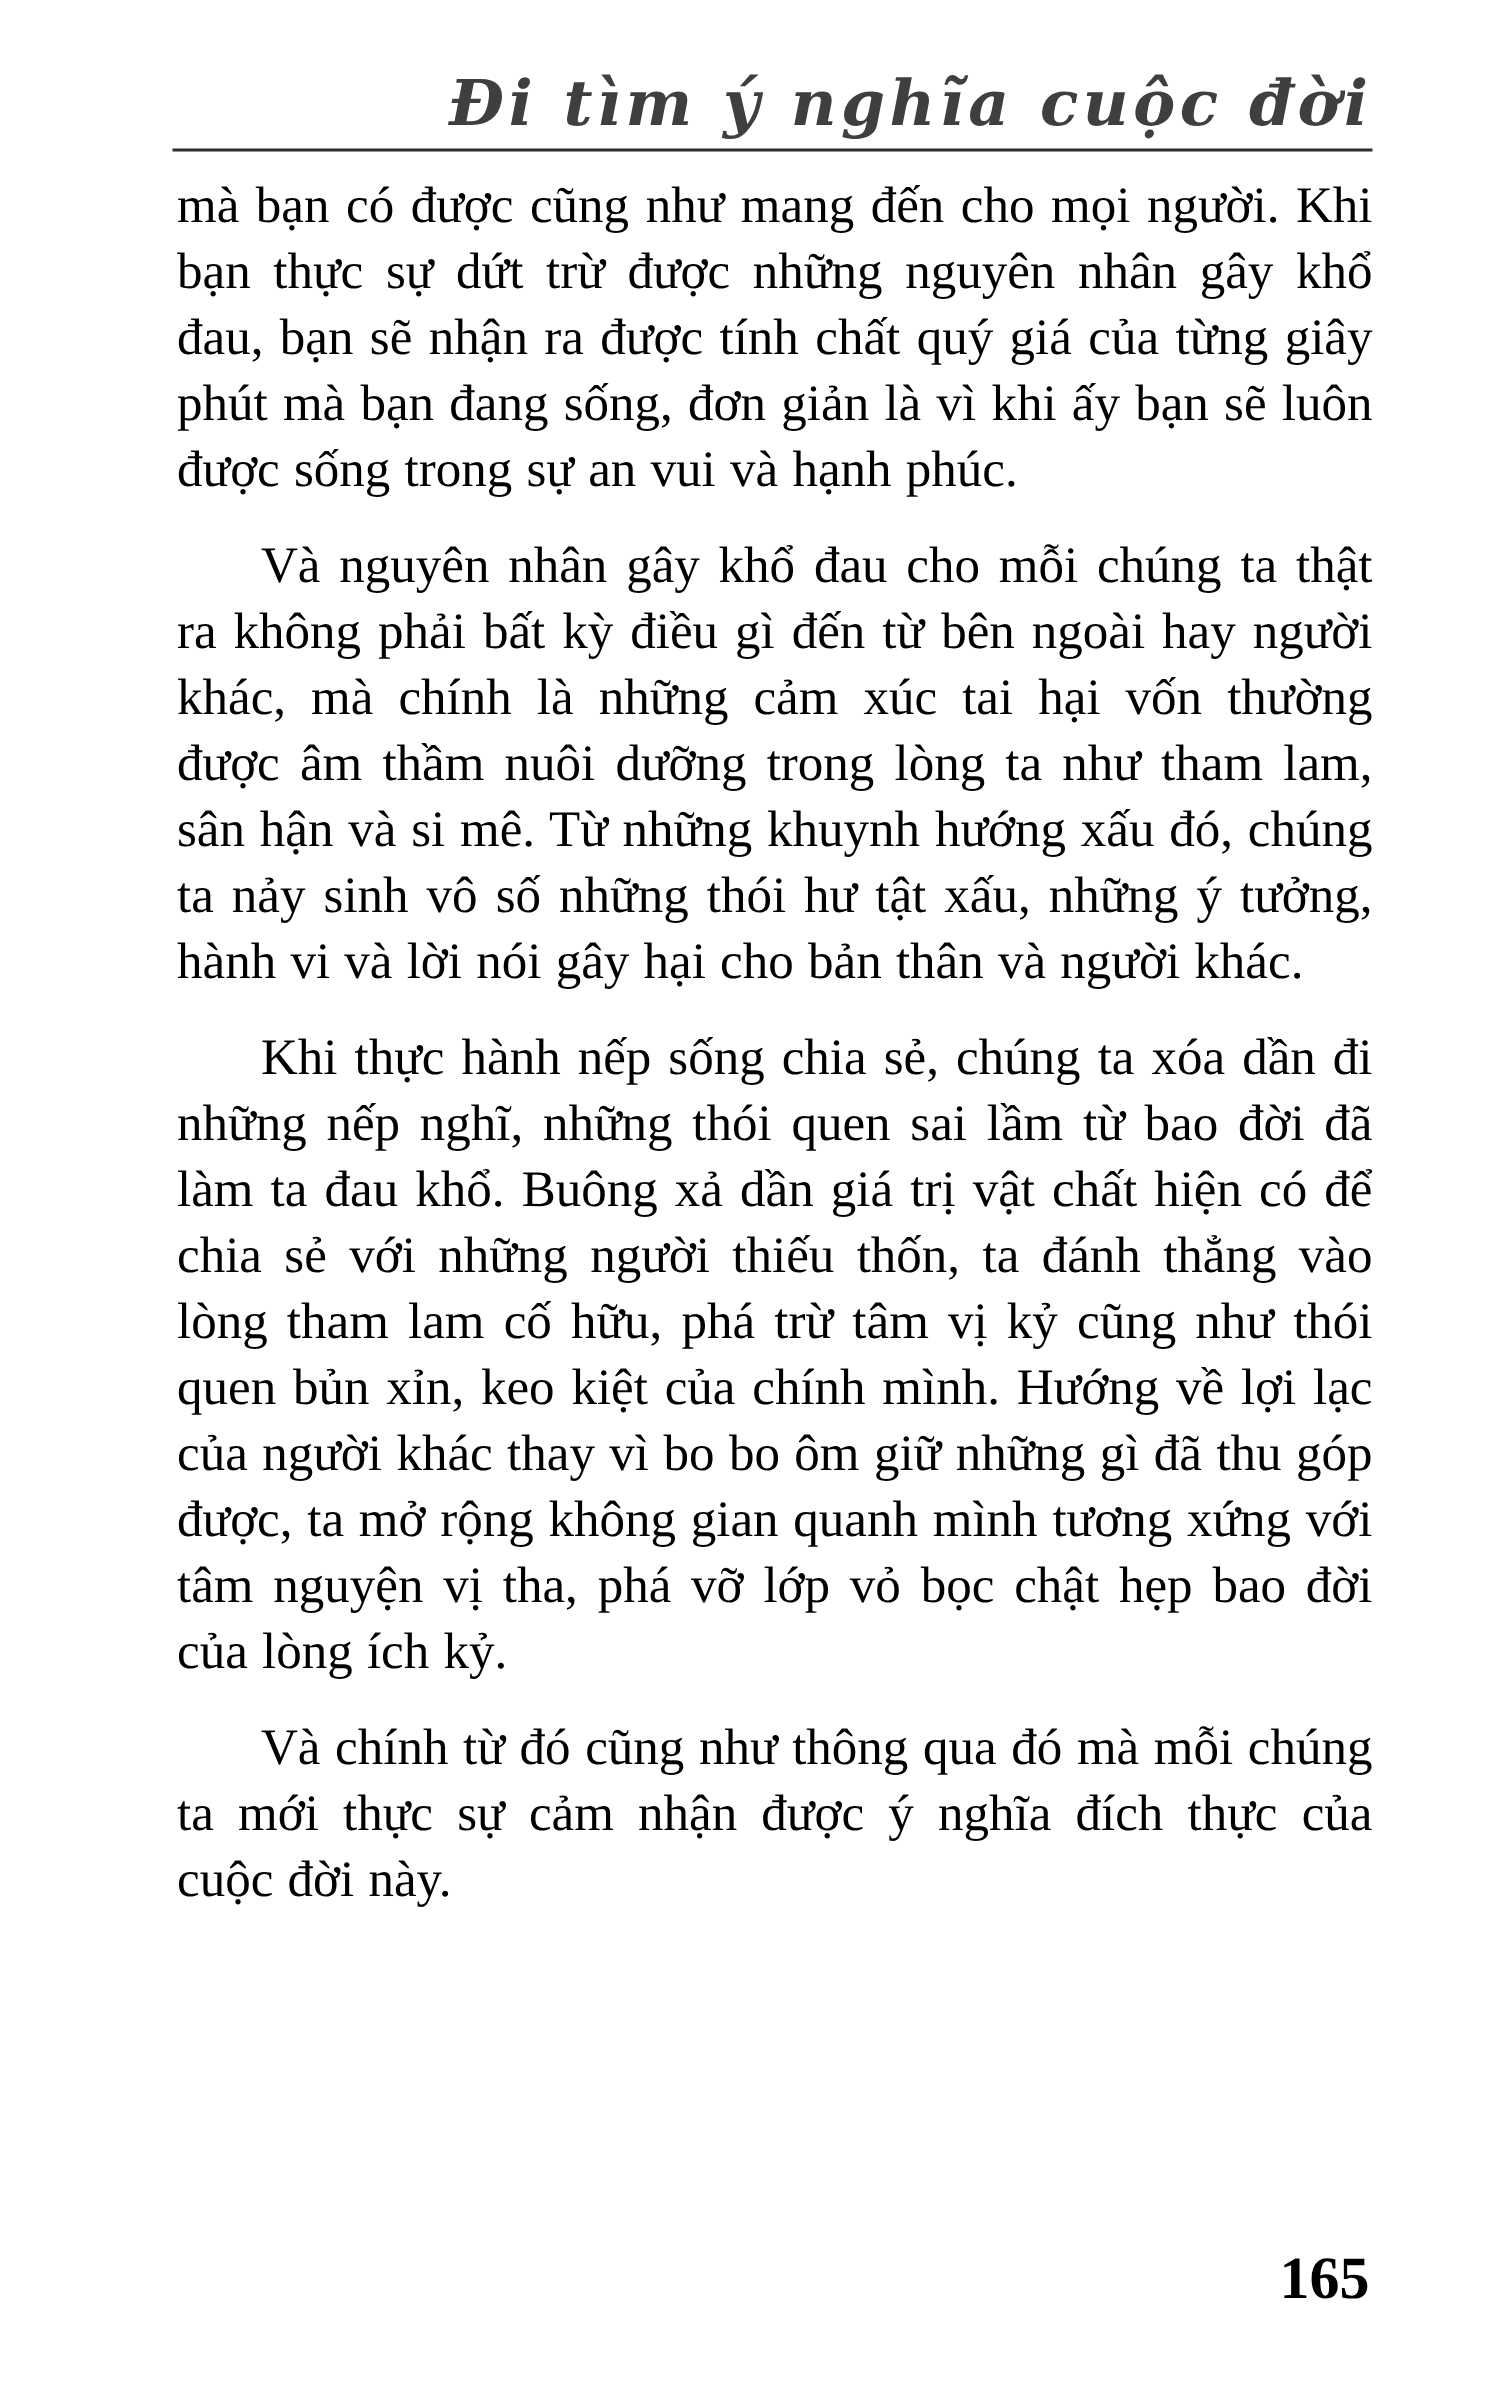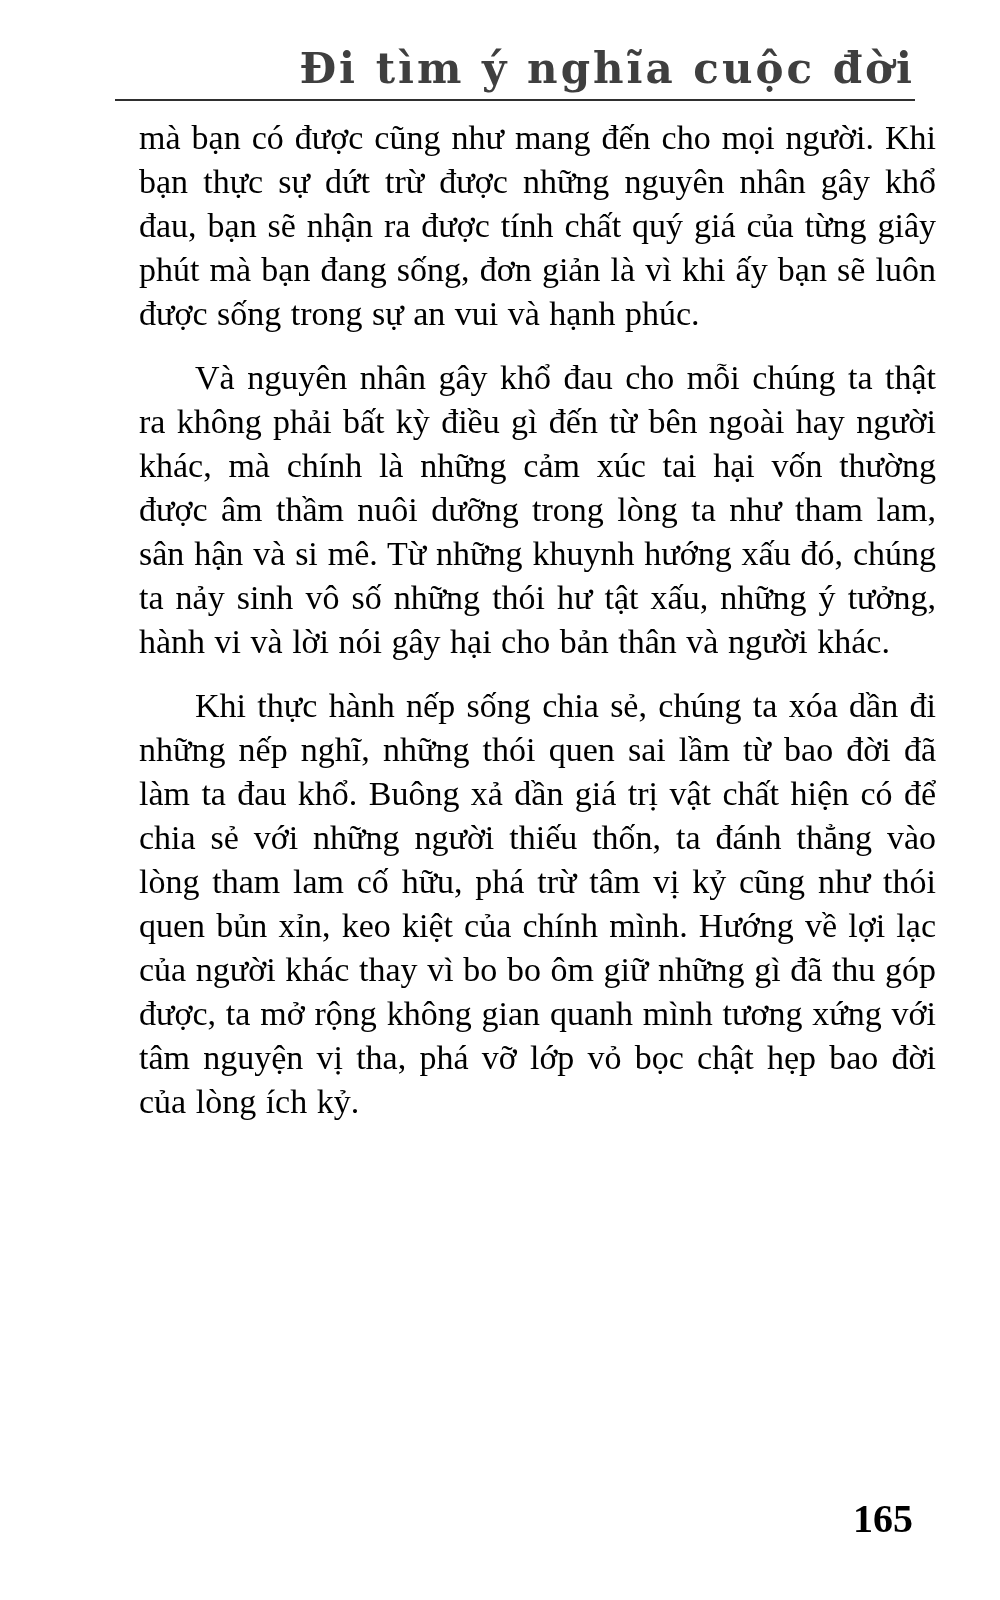--- a/index.html
+++ b/index.html
@@ -18,39 +18,39 @@
   }
   .running-header {
     position: absolute;
     left: 118px;
     width: 797px;
     top: 44px;
     text-align: right;
   }
   .header-title {
     font-family: "DejaVu Serif", serif;
+    font-style: italic;
     font-weight: bold;
     font-size: 42px;
     letter-spacing: 3px;
     color: #3f3f3f;
   }
   .header-rule {
     position: absolute;
     left: 115px;
     top: 99px;
     width: 800px;
     height: 2px;
     background: #2f2f2f;
   }
   .body-text {
     position: absolute;
     left: 118px;
     top: 116px;
     width: 797px;
-    margin-left: 21px;
   }
   .para {
     margin: 0 0 20px 0;
     font-size: 34px;
     line-height: 44px;
     text-align: justify;
     text-justify: inter-word;
     word-spacing: 1px;
   }
   .para.indent {
@@ -75,17 +75,18 @@
   <div class="running-header">
     <span class="header-title">Đi tìm ý nghĩa cuộc đời</span>
   </div>
 
   <div class="header-rule"></div>
 
   <div class="body-text">
     <p class="para">mà bạn có được cũng như mang đến cho mọi người. Khi bạn thực sự dứt trừ được những nguyên nhân gây khổ đau, bạn sẽ nhận ra được tính chất quý giá của từng giây phút mà bạn đang sống, đơn giản là vì khi ấy bạn sẽ luôn được sống trong sự an vui và hạnh phúc.</p>
     <p class="para indent">Và nguyên nhân gây khổ đau cho mỗi chúng ta thật ra không phải bất kỳ điều gì đến từ bên ngoài hay người khác, mà chính là những cảm xúc tai hại vốn thường được âm thầm nuôi dưỡng trong lòng ta như tham lam, sân hận và si mê. Từ những khuynh hướng xấu đó, chúng ta nảy sinh vô số những thói hư tật xấu, những ý tưởng, hành vi và lời nói gây hại cho bản thân và người khác.</p>
     <p class="para indent">Khi thực hành nếp sống chia sẻ, chúng ta xóa dần đi những nếp nghĩ, những thói quen sai lầm từ bao đời đã làm ta đau khổ. Buông xả dần giá trị vật chất hiện có để chia sẻ với những người thiếu thốn, ta đánh thẳng vào lòng tham lam cố hữu, phá trừ tâm vị kỷ cũng như thói quen bủn xỉn, keo kiệt của chính mình. Hướng về lợi lạc của người khác thay vì bo bo ôm giữ những gì đã thu góp được, ta mở rộng không gian quanh mình tương xứng với tâm nguyện vị tha, phá vỡ lớp vỏ bọc chật hẹp bao đời của lòng ích kỷ.</p>
+    <p class="para indent">Và chính từ đó cũng như thông qua đó mà mỗi chúng ta mới thực sự cảm nhận được ý nghĩa đích thực của cuộc đời này.</p>
   </div>
 
   <div class="page-number">165</div>
 
 </div>
 
 </body></html>

